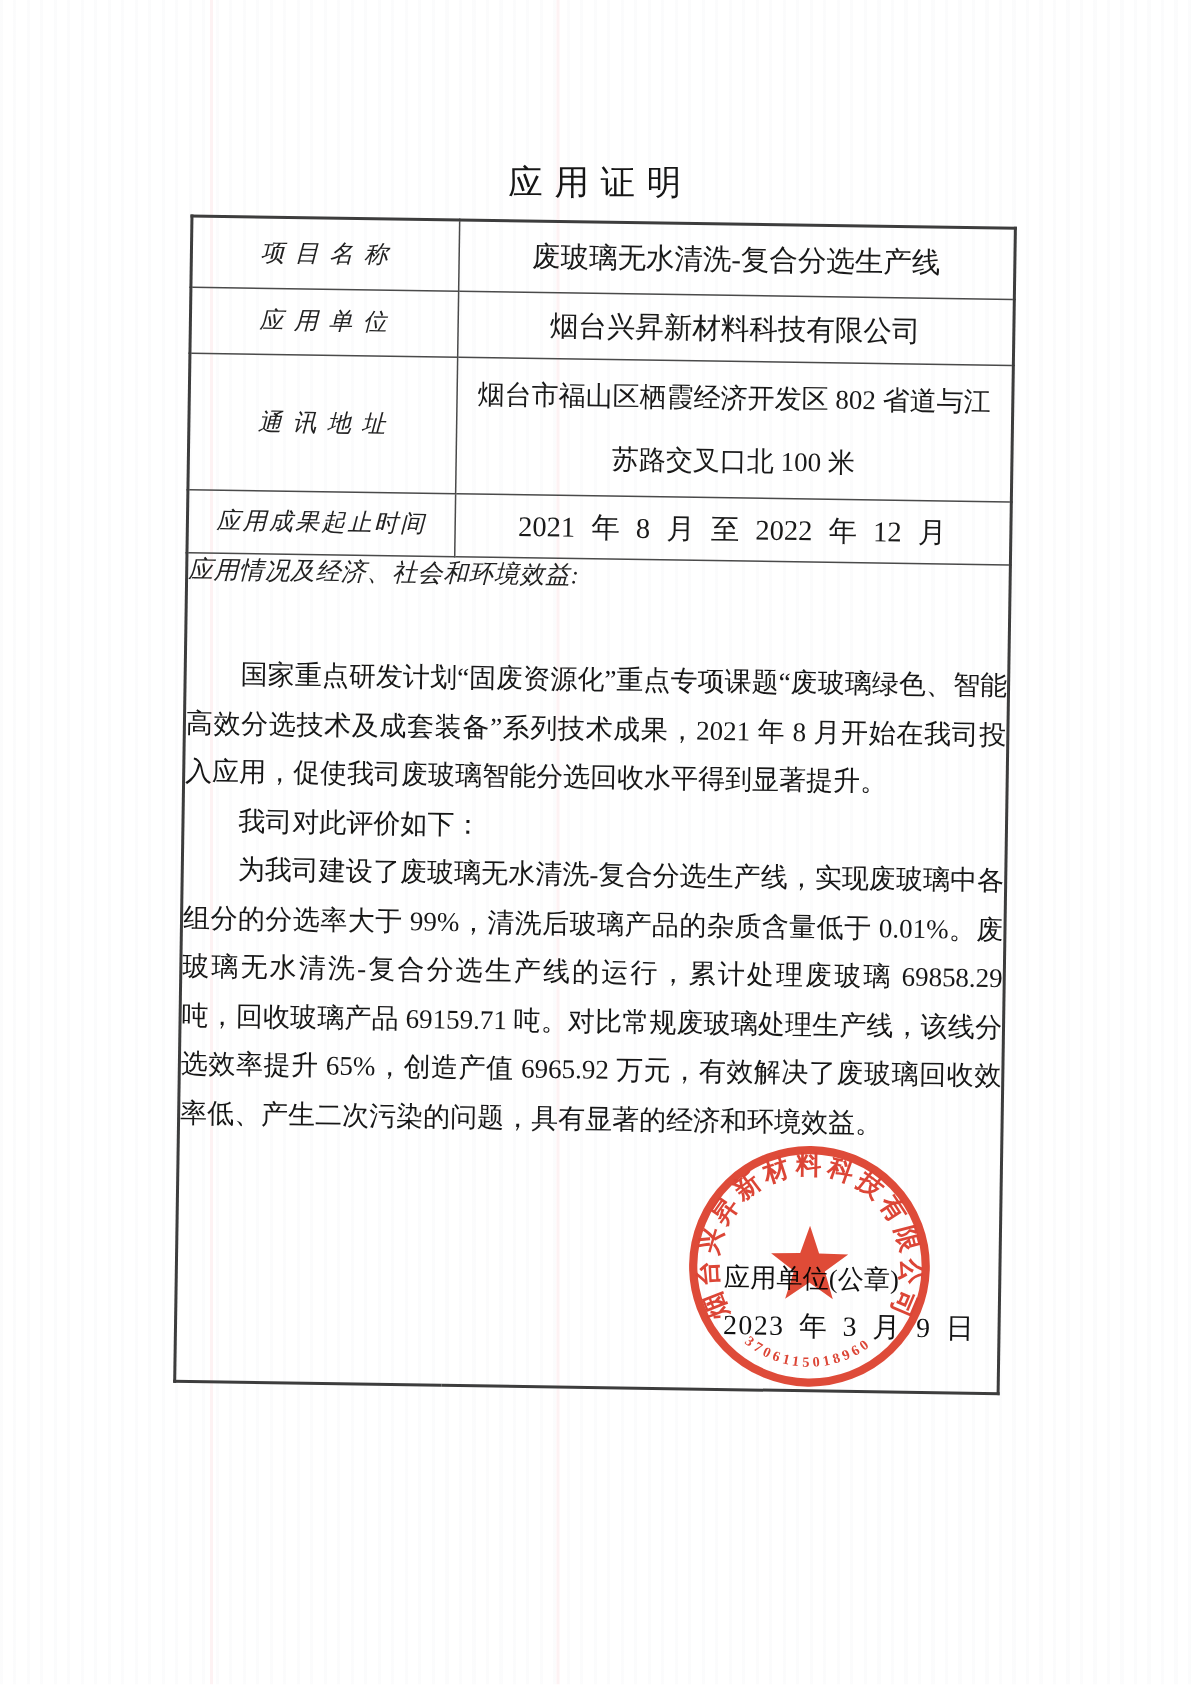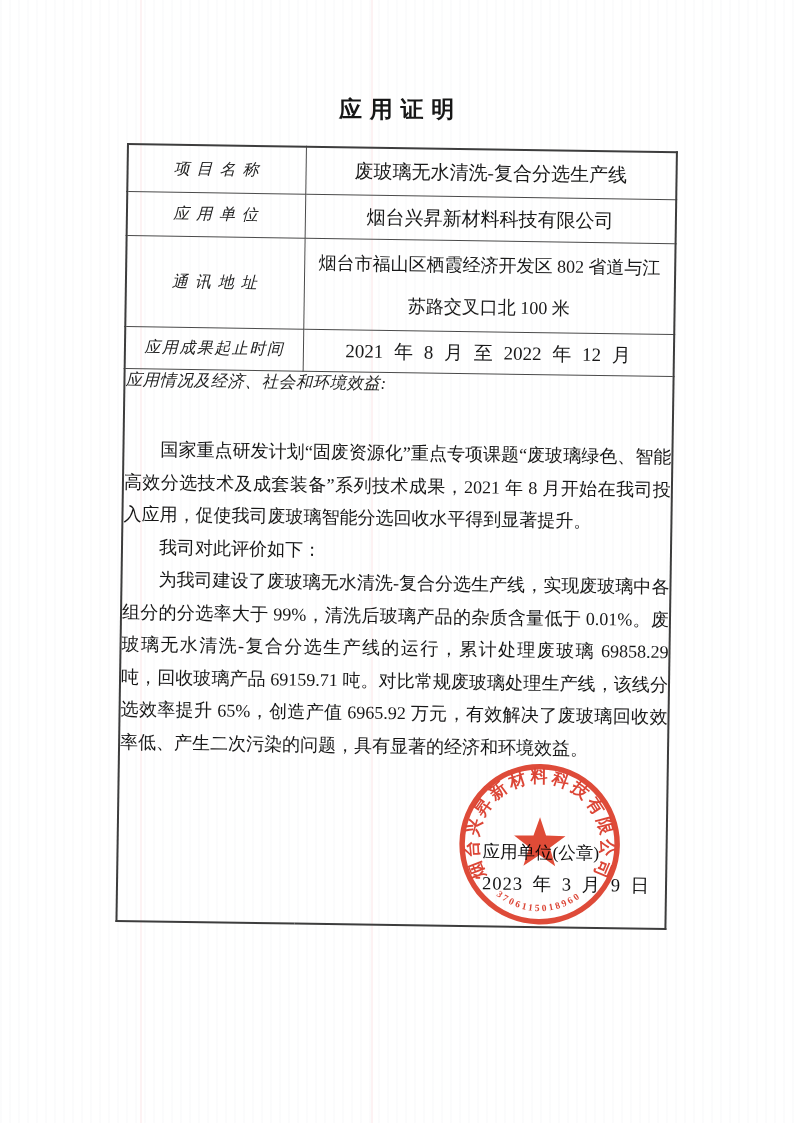--- a/index.html
+++ b/index.html
@@ -16,23 +16,23 @@
     content:"";position:absolute;inset:0;
     background:repeating-linear-gradient(90deg,rgba(186,192,204,0.055) 0 2px,rgba(255,255,255,0) 2px 9px);
     pointer-events:none;
   }
   .page{position:absolute;inset:0;}
   .streak{position:absolute;top:0;bottom:0;width:2px;background:rgba(236,130,140,0.10);}
   .streak.s1{left:140px;}
   .streak.s2{left:371px;}
 
   .title{
-    position:absolute;top:94px;left:0;width:100%;
+    position:absolute;top:106px;left:0;width:100%;
     margin:0;text-align:center;
-    font-size:23px;font-weight:bold;letter-spacing:1px;color:#161616;
+    font-size:23px;font-weight:normal;letter-spacing:1px;color:#161616;
   }
 
   .sheet{
     position:absolute;left:127px;top:143px;width:549px;height:780px;
     transform:rotate(0.85deg);transform-origin:0 0;
   }
 
   table.cert{
     border-collapse:collapse;width:549px;table-layout:fixed;
     border:2px solid #3d3d3d;

